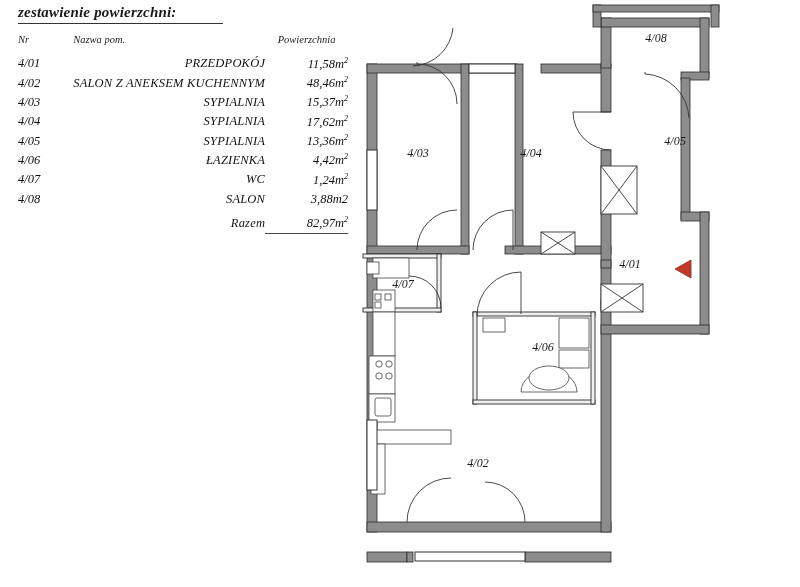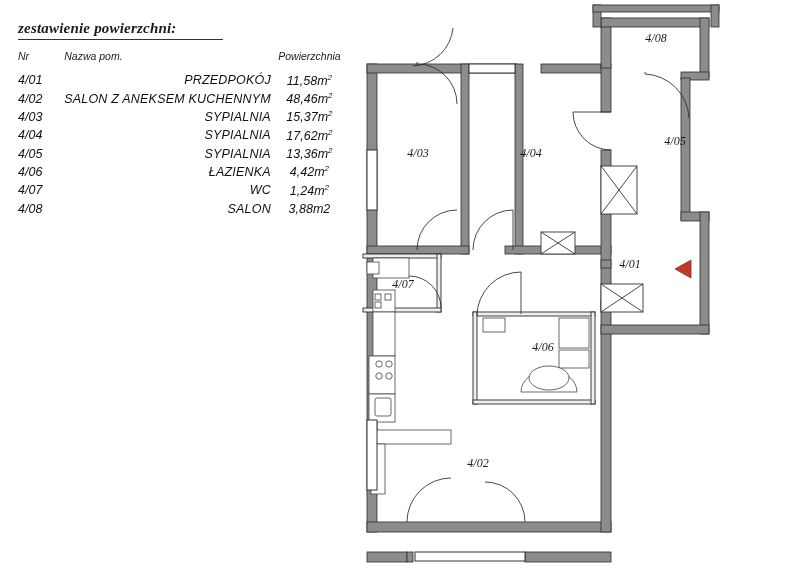--- a/index.html
+++ b/index.html
@@ -13,39 +13,39 @@
     position: relative;
     overflow: hidden;
     font-family: "Liberation Sans", sans-serif;
     color: #1a1a1a;
   }
 
   
   #legend {
     position: absolute;
     left: 18px;
-    top: 20px;
+    top: 4px;
     width: 330px;
   }
   #legend-title {
     font-family: "Liberation Serif", serif;
     font-style: italic;
     font-weight: bold;
     font-size: 15px;
     letter-spacing: .2px;
     padding-bottom: 2px;
   }
   #legend-rule {
     border-bottom: 1px solid #333;
     width: 205px;
     margin-bottom: 10px;
   }
   table.legend-table {
     border-collapse: collapse;
-    font-family: Liberation Sans, sans-serif;
+    font-family: Liberation Serif, serif;
     font-style: italic;
     font-size: 12.5px;
   }
   table.legend-table th {
     font-weight: normal;
     font-style: italic;
     font-size: 10.5px;
     text-align: left;
     padding: 0 0 9px 0;
     color: #222;
@@ -53,21 +53,21 @@
   table.legend-table th.c-nr { width: 58px; }
   table.legend-table th.c-name { width: 180px; }
   table.legend-table th.c-area { text-align: center; width: 85px; }
   table.legend-table td {
     padding: 1.6px 0;
     white-space: nowrap;
     color: #111;
   }
   table.legend-table td.nr { width: 58px; }
   table.legend-table td.name { width: 180px; letter-spacing: .2px; text-align: right; }
-  table.legend-table td.area { text-align: center; }
+  table.legend-table td.area { text-align: right; }
   tr.total td.name { padding-top: 6px; }
   tr.total td.area { padding-top: 6px; }
   .sup { font-size: 8px; vertical-align: super; }
   .underline-cell {
     border-bottom: 1px solid #444;
   }
 
   
   #plan {
     position: absolute;
@@ -133,20 +133,25 @@
       </tr>
       <tr>
         <td class="nr">4/07</td>
         <td class="name">WC</td>
         <td class="area"><span>1,24m</span><span class="sup">2</span></td>
       </tr>
       <tr>
         <td class="nr">4/08</td>
         <td class="name">SALON</td>
         <td class="area"><span>3,88m2</span><span class="sup"></span></td>
+      </tr>
+      <tr class="total">
+        <td class="nr"></td>
+        <td class="name">Razem</td>
+        <td class="area underline-cell"><span>82,97m</span><span class="sup">2</span></td>
       </tr>
     </tbody>
   </table>
 </div>
 
 <div id="plan">
 <svg width="455" height="587" viewBox="0 0 455 587" xmlns="http://www.w3.org/2000/svg">
 
   <g fill="#8c8c8c" stroke="#2b2b2b" stroke-width="0.8">
 

